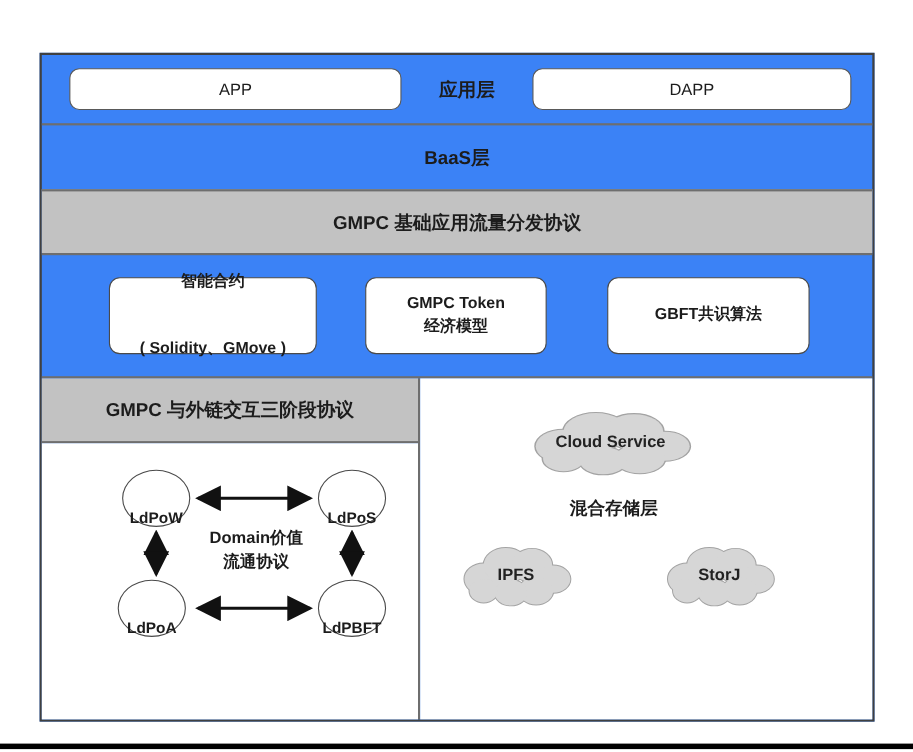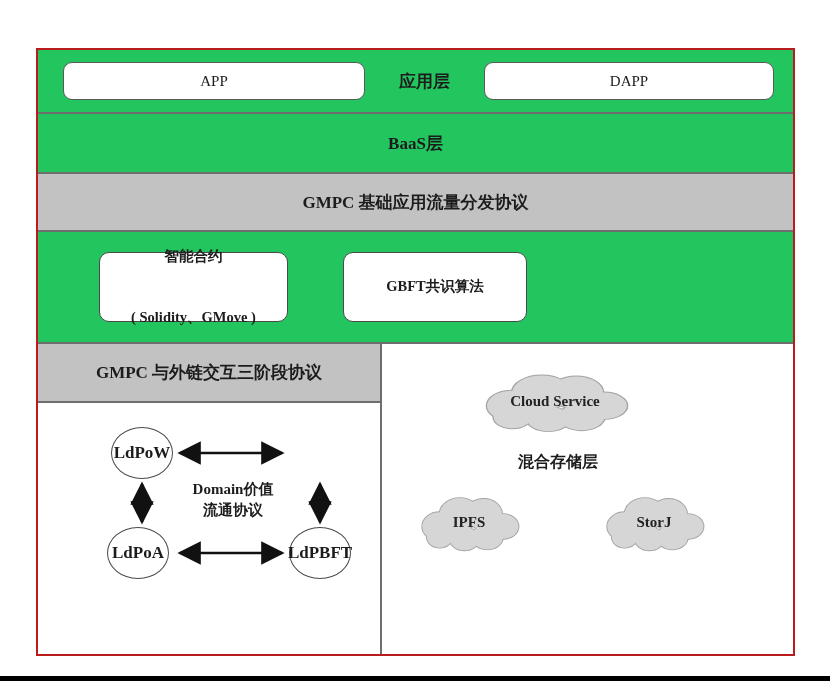--- a/index.html
+++ b/index.html
@@ -6,24 +6,23 @@
   html,body { width:830px; height:684px; }
   body {
     position:relative;
     background:#ffffff;
     font-family:"Liberation Sans", sans-serif;
     color:#1c1c1c;
     overflow:hidden;
   }
   .frame {
     position:absolute; left:36px; top:48px; width:759px; height:608px;
-    border:2px solid #b91c1c;
+    border:2px solid #404040;
     display:flex; flex-direction:column;
-    background:#22c55e;
-    font-family:Liberation Serif, serif;
+    background:#3b82f6;
   }
   .row { width:100%; }
   .row.bordered { border-top:2px solid #6e6e6e; }
 
   
   .row-app { height:62px; display:flex; align-items:center; padding:0 19px 0 25px; }
   .pill {
     height:38px; border:1.5px solid #595959; border-radius:9px;
     display:flex; align-items:center; justify-content:center;
     font-size:15px; font-weight:500; background:#fff;
@@ -57,22 +56,22 @@
   .panel-left-header {
     height:59px; background:#c2c2c2; border-bottom:2px solid #6e6e6e;
     display:flex; align-items:center; justify-content:center;
     font-size:17px; font-weight:600;
   }
   .panel-left-body { position:relative; flex:1; background:#fff; }
 
   .node {
     position:absolute; width:62px; height:52px;
     border:1.5px solid #4a4a4a; border-radius:50%; background:#fff;
-    display:flex; align-items:center; justify-content:center;
-    font-size:17px; font-weight:600;
+    display:flex; align-items:flex-end; justify-content:center;
+    font-size:14px; font-weight:600;
   }
   .node-tl { left:73px;  top:24px; }
   .node-tr { left:251px; top:24px; }
   .node-bl { left:69px;  top:124px; }
   .node-br { left:251px; top:124px; }
 
   .arrows-svg { position:absolute; left:0; top:0; }
 
   .domain-label {
     position:absolute; left:123px; top:76px; width:144px;
@@ -118,20 +117,24 @@
   </div>
 
   <div class="row bordered row-gray">
     <span>GMPC 基础应用流量分发协议</span>
   </div>
 
   <div class="row bordered row-comps">
     <div class="comp-box comp-1">
       <span>智能合约</span>
       <span>( Solidity、GMove )</span>
+    </div>
+    <div class="comp-box comp-2">
+      <span>GMPC Token</span>
+      <span>经济模型</span>
     </div>
     <div class="comp-box comp-3">
       <span>GBFT共识算法</span>
     </div>
   </div>
 
   <div class="row bordered row-bottom">
 
     <div class="panel-left">
       <div class="panel-left-header">
@@ -149,20 +152,23 @@
             <line x1="142" y1="50" x2="244" y2="50" marker-start="url(#ah)" marker-end="url(#ah)"></line>
             <line x1="142" y1="150" x2="244" y2="150" marker-start="url(#ah)" marker-end="url(#ah)"></line>
             <line x1="104" y1="81" x2="104" y2="119" marker-start="url(#ah)" marker-end="url(#ah)"></line>
             <line x1="282" y1="81" x2="282" y2="119" marker-start="url(#ah)" marker-end="url(#ah)"></line>
           </g>
         </svg>
 
         <div class="node node-tl">
           <span>LdPoW</span>
         </div>
+        <div class="node node-tr">
+          <span>LdPoS</span>
+        </div>
         <div class="node node-bl">
           <span>LdPoA</span>
         </div>
         <div class="node node-br">
           <span>LdPBFT</span>
         </div>
 
         <div class="domain-label">
           <div>Domain价值</div>
           <div>流通协议</div>

